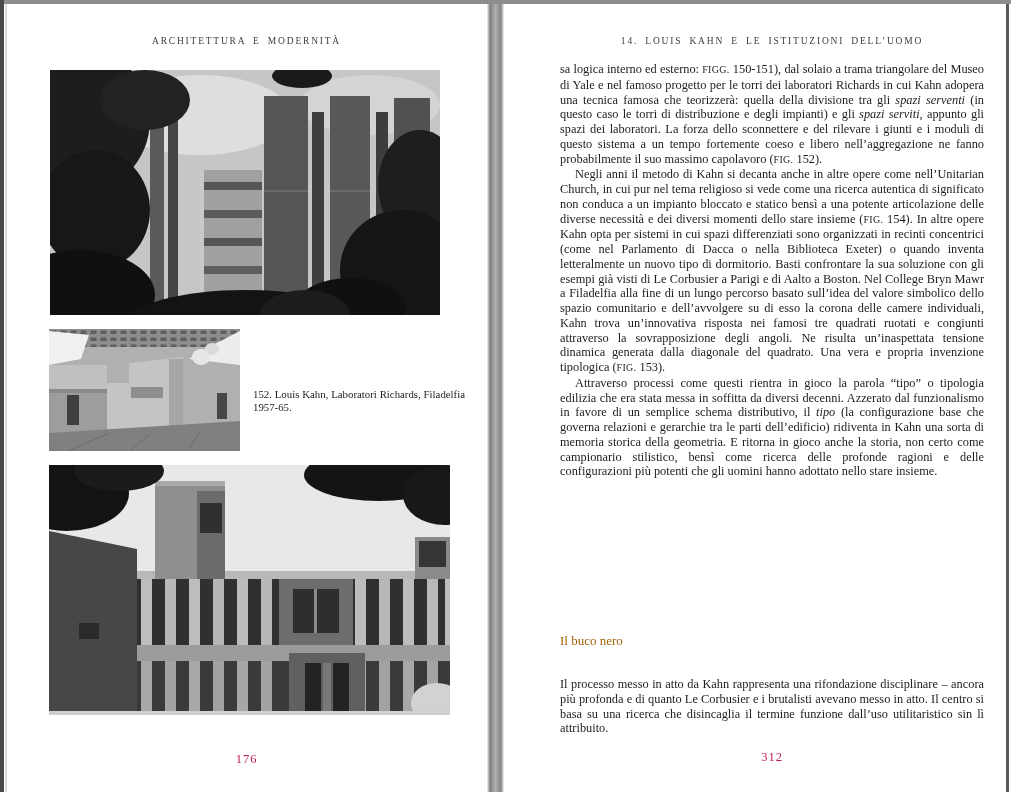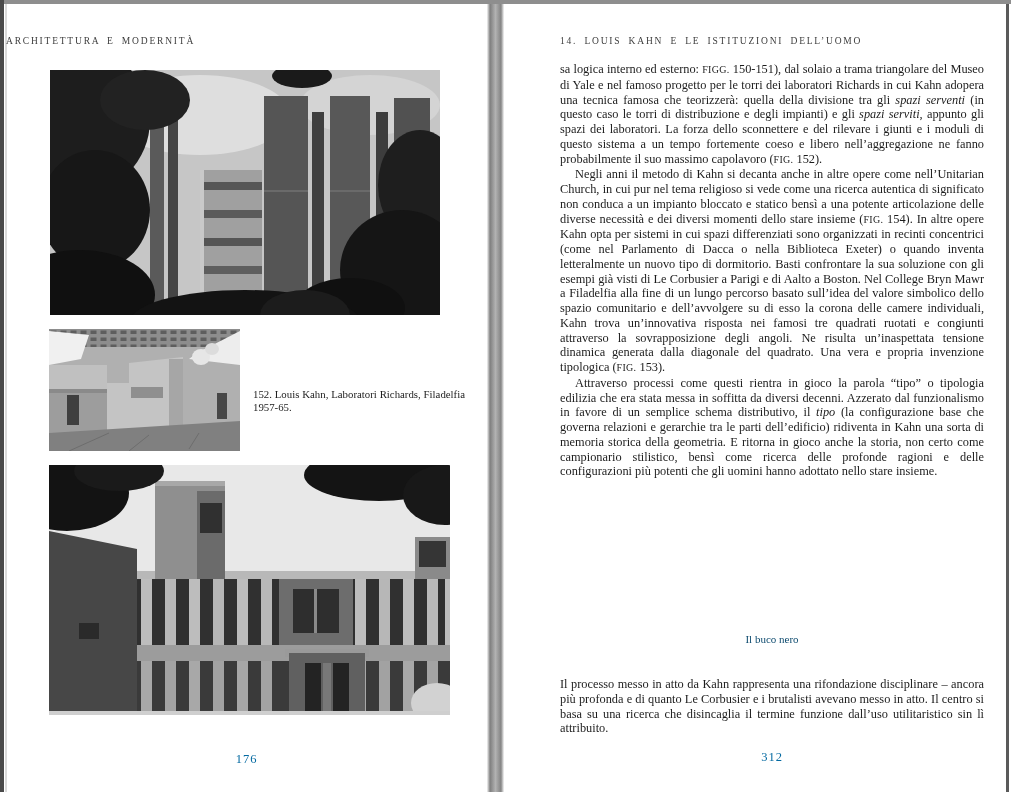--- a/index.html
+++ b/index.html
@@ -10,41 +10,41 @@
   }
   .top-edge{position:absolute;left:0;top:0;width:1011px;height:4px;background:#8e8e8e;}
   .left-edge{position:absolute;left:0;top:0;width:4px;height:792px;background:#4a4a4a;}
   .left-edge-inner{position:absolute;left:5px;top:4px;width:2px;height:788px;background:#dadada;}
   .right-edge{position:absolute;right:2px;top:4px;width:3px;height:788px;background:#5a5a5a;}
   .spine{position:absolute;left:487px;top:4px;width:17px;height:788px;
     background:linear-gradient(90deg,#f5f5f5 0%,#7f7f7f 18%,#b2b2b2 50%,#848484 82%,#f7f7f7 100%);}
   .page{position:absolute;top:0;height:792px;background:transparent;}
   .page.left{left:6px;width:481px;}
   .page.right{left:504px;width:502px;border-radius:9px;}
-  .running-head{position:absolute;font-size:9.5px;letter-spacing:1.8px;word-spacing:3px;color:#3d3d3d;}
+  .running-head{position:absolute;font-size:9.5px;letter-spacing:1.8px;word-spacing:3px;color:#3d3d3d;text-align:center;}
   .page.left .running-head{left:0;width:100%;top:36px;}
   .page.right .running-head{left:56px;width:424px;top:36px;}
   .photo{position:absolute;margin:0;}
   .photo svg{display:block;width:100%;height:100%;}
   .photo1{left:44px;top:70px;width:390px;height:245px;}
   .photo2{left:43px;top:329px;width:191px;height:122px;}
   .photo3{left:43px;top:465px;width:401px;height:250px;}
   .captions{position:absolute;left:247px;top:388px;width:212px;font-size:10.8px;line-height:13.2px;text-align:justify;}
   .captions p{margin:0;}
-  .folio{position:absolute;text-align:center;font-size:12.5px;letter-spacing:1px;color:#0369a1;}
+  .folio{position:absolute;text-align:center;font-size:12.5px;letter-spacing:1px;color:#be185d;}
   .page.left .folio{left:0;width:100%;top:752px;}
   .page.right .folio{left:56px;width:424px;top:750px;}
   .body-flow{position:absolute;left:56px;top:62px;width:424px;font-size:12.35px;line-height:14.75px;text-align:justify;}
   .body-after{position:absolute;left:56px;top:677px;width:424px;font-size:12.35px;line-height:14.75px;text-align:justify;}
   .para{margin:0;}
   .para.indent{text-indent:15px;}
   .figref{font-size:10px;letter-spacing:0.3px;}
   em{font-style:italic;}
   .section-heading{position:absolute;left:56px;width:424px;top:633px;margin:0;
-    font-size:11px;font-weight:normal;text-align:center;color:#0c4a6e;}
+    font-size:13px;font-weight:normal;text-align:left;color:#a16207;}
 </style>
 </head>
 <body>
 
 <div class="top-edge"></div>
 <div class="left-edge"></div>
 <div class="left-edge-inner"></div>
 <div class="spine"></div>
 <div class="right-edge"></div>
 

